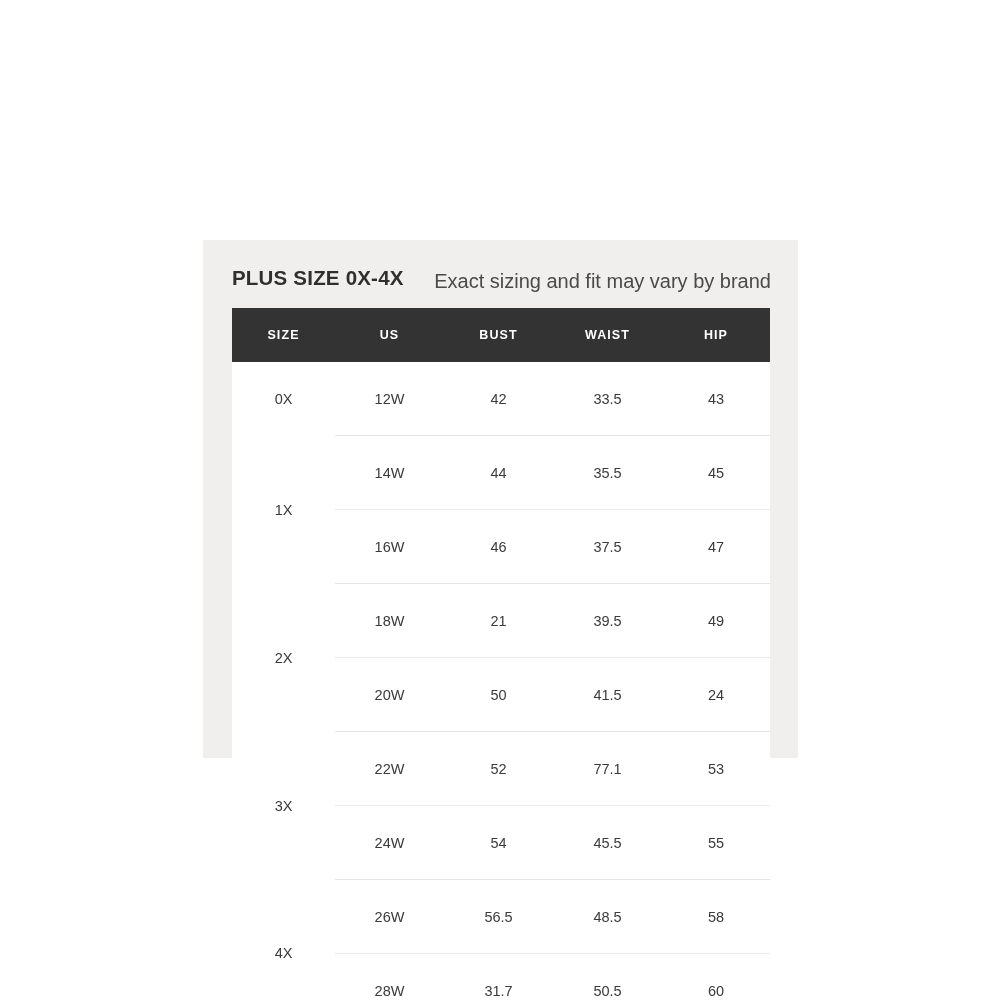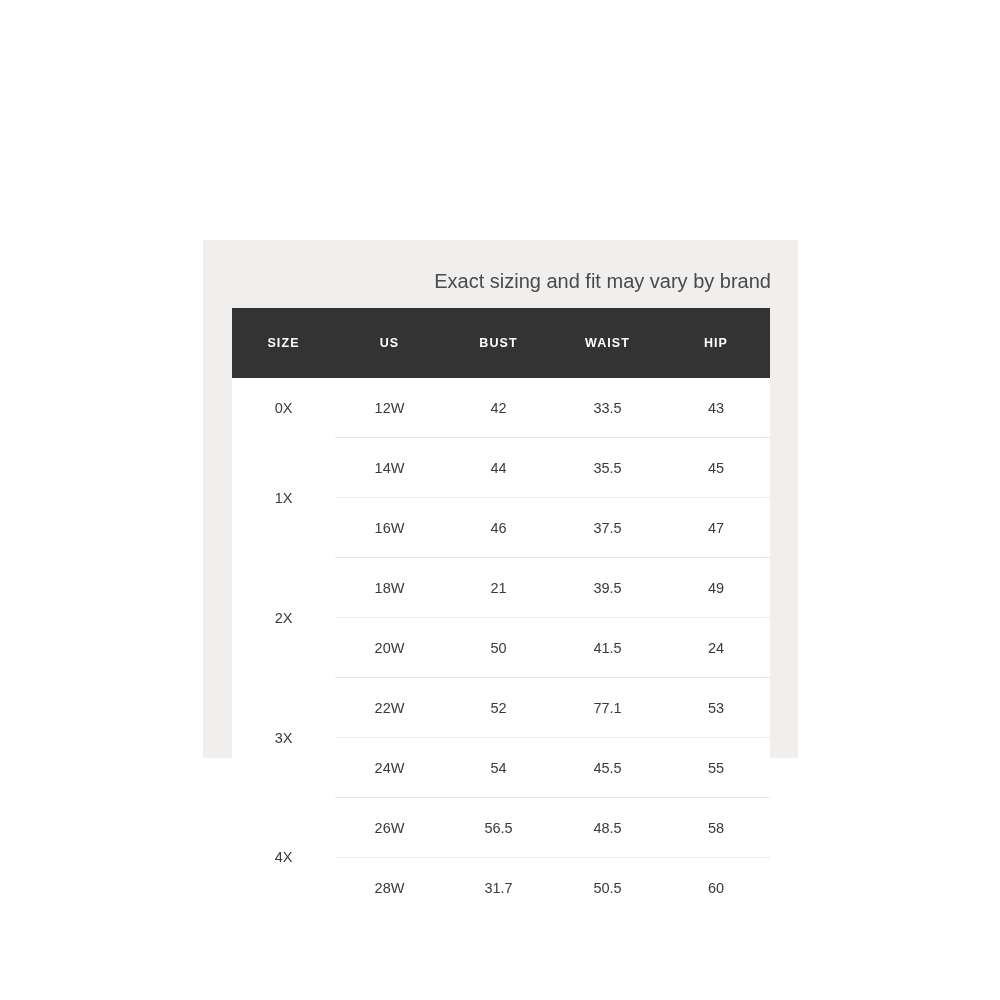--- a/index.html
+++ b/index.html
@@ -67,31 +67,31 @@
 
   table.size-table thead th {
     background: #333333;
     color: #ffffff;
     font-size: 12.5px;
     font-weight: bold;
     letter-spacing: 1.1px;
     height: 38px;
     text-align: center;
     vertical-align: middle;
-    padding: 16px;
+    padding: 8px;
   }
 
   table.size-table tbody td {
     background: #ffffff;
     color: #3a3a3a;
     font-size: 14.5px;
     height: 43px;
     text-align: center;
     vertical-align: middle;
-    padding: 8px;
+    padding: 15px;
     border-bottom: 1px solid #eceaea;
   }
 
   table.size-table tbody tr:last-child td {
     border-bottom: none;
   }
 
   td.size-cell {
     border-bottom: 1px solid transparent !important;
     font-size: 14.5px;
@@ -108,20 +108,21 @@
   .col-waist { width: 109px; }
   .col-hip { width: 108px; }
 </style>
 </head>
 <body>
 
 <div id="root">
   <div class="card">
 
     <div class="card-header">
+      <div class="card-title">PLUS SIZE 0X-4X</div>
       <div class="card-note">Exact sizing and fit may vary by brand</div>
     </div>
 
     <table class="size-table">
       <colgroup>
         <col class="col-size">
         <col class="col-us">
         <col class="col-bust">
         <col class="col-waist">
         <col class="col-hip">

